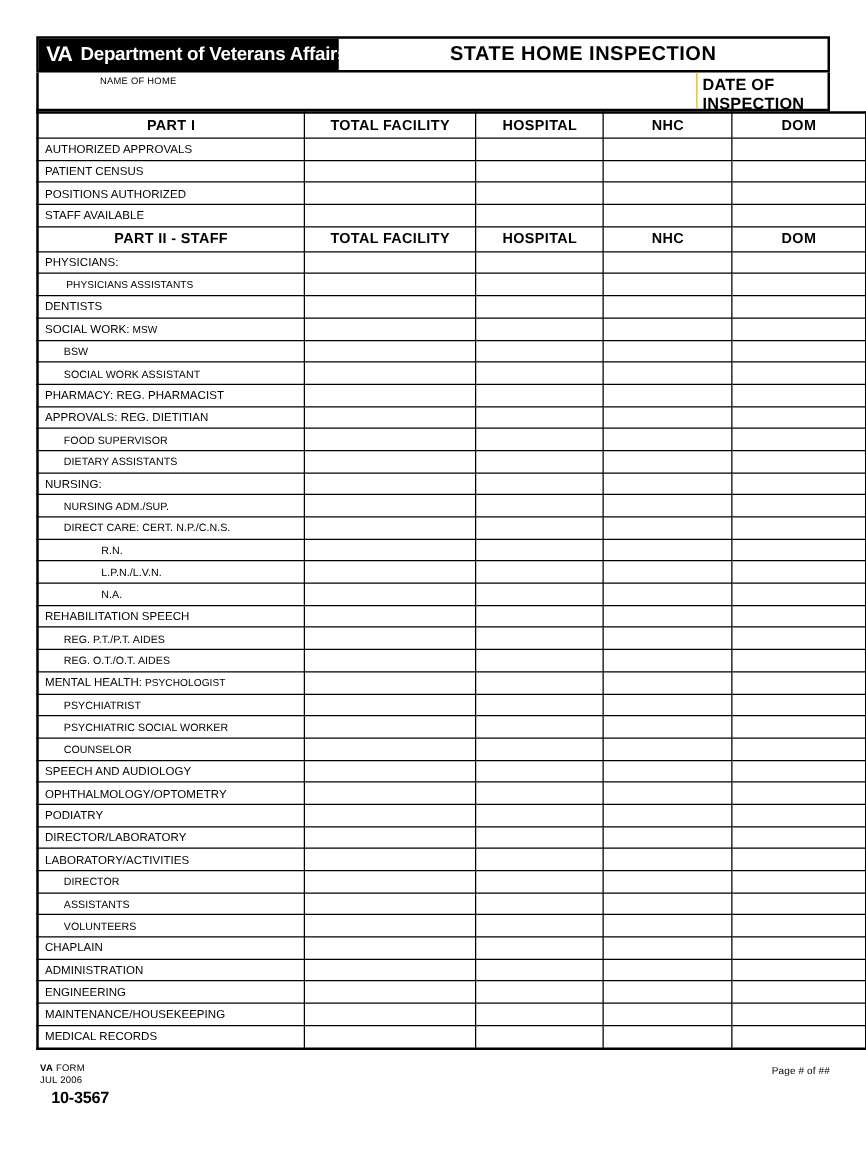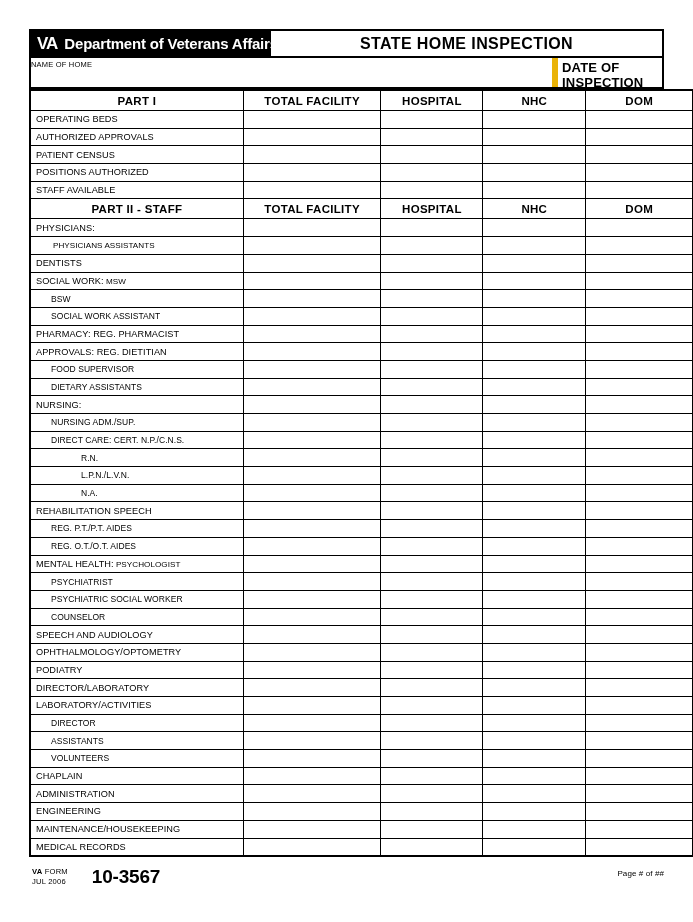--- a/index.html
+++ b/index.html
@@ -68,24 +68,25 @@
   .id-band {
     display: flex;
     border-left: 2px solid #000;
     border-right: 2px solid #000;
     border-bottom: 2px solid #000;
     height: 31px;
     box-sizing: border-box;
   }
   .id-name {
     flex: 1;
-    padding: 2px 0 0 0;
+    padding: 2px 0 0 12px;
     font-size: 7.5px;
     letter-spacing: 0.2px;
-    border-right: 6px solid #eab308;
+    border-right: 1px solid #eab308;
+    margin-left: 37px;
   }
   .id-date {
     width: 104px;
     flex: none;
     padding: 2px 0 0 4px;
     font-size: 13px;
     letter-spacing: 0.2px;
     box-sizing: border-box;
     font-weight: bold;
   }
@@ -142,33 +143,34 @@
   .footer {
     position: relative;
     margin-top: 9px;
     height: 26px;
   }
   .form-id {
     position: absolute;
     left: 3px;
     top: 0;
     display: flex;
-    align-items: flex-end;
+    align-items: flex-start;
+    flex-direction: column;
   }
   .form-id-lines {
     font-size: 7.6px;
     line-height: 9.5px;
     letter-spacing: 0.2px;
     padding-top: 1px;
   }
   .form-id-lines .bold { font-weight: bold; }
   .form-number {
-    font-size: 19px;
+    font-size: 13px;
     font-weight: bold;
-    margin-left: 24px;
+    margin-left: 9px;
     letter-spacing: -0.2px;
     line-height: 18px;
   }
   .page-no {
     position: absolute;
     right: 0;
     top: 3px;
     font-size: 8px;
     letter-spacing: 0.1px;
   }
@@ -205,27 +207,20 @@
     </colgroup>
     <tbody id="grid-body">
         <tr class="section">
           <td class="lbl">PART I</td>
           <td>TOTAL FACILITY</td>
           <td>HOSPITAL</td>
           <td>NHC</td>
           <td>DOM</td>
         </tr>
         <tr>
-          <td class="lbl">OPERATING BEDS</td>
-          <td></td>
-          <td></td>
-          <td></td>
-          <td></td>
-        </tr>
-        <tr>
           <td class="lbl">AUTHORIZED APPROVALS</td>
           <td></td>
           <td></td>
           <td></td>
           <td></td>
         </tr>
         <tr>
           <td class="lbl">PATIENT CENSUS</td>
           <td></td>
           <td></td>

